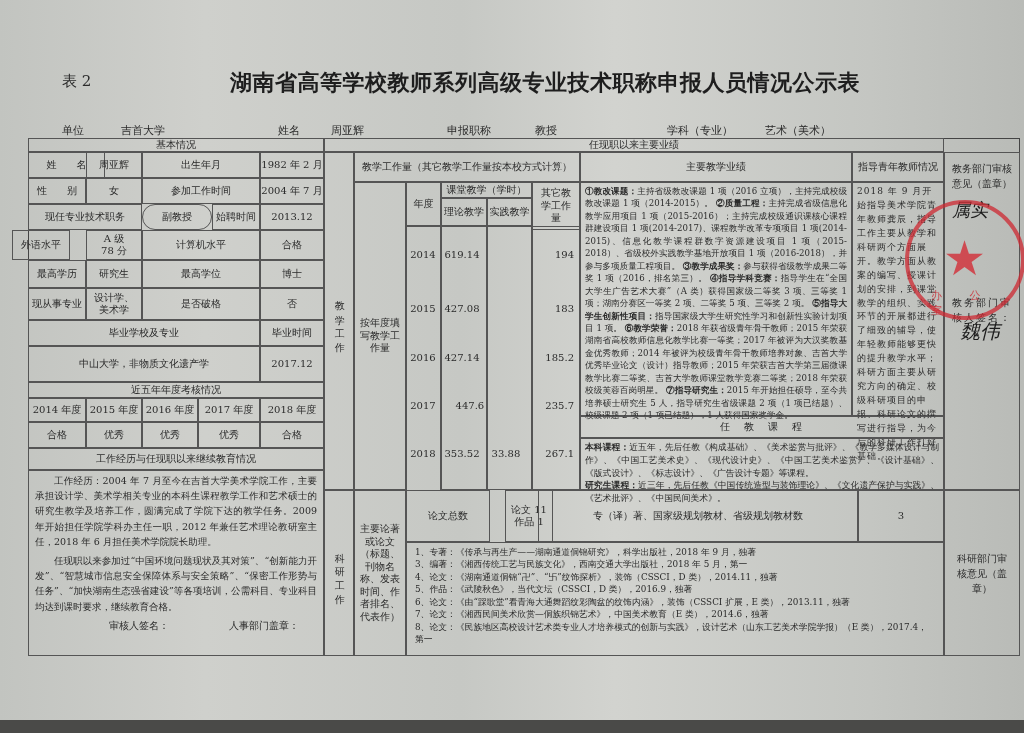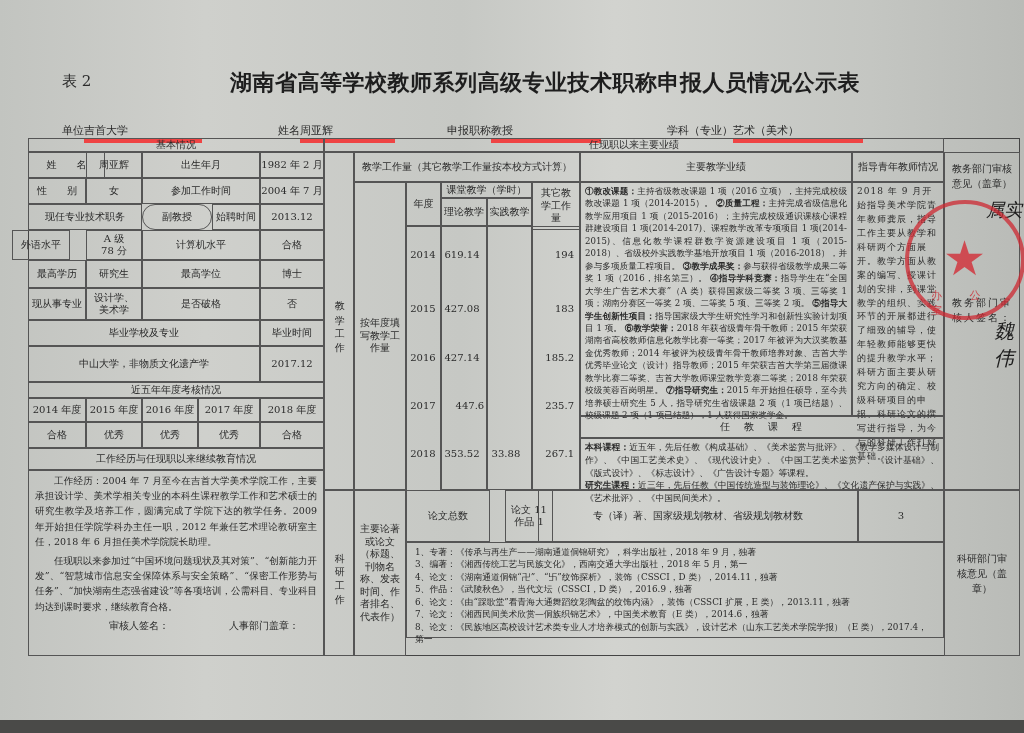--- a/index.html
+++ b/index.html
@@ -2,34 +2,34 @@
 <html><head>
 <meta charset="utf-8">
 <style>
   html,body{margin:0;padding:0;}
   body{width:1024px;height:733px;overflow:hidden;background:#bdbfbb;font-family:"DejaVu Serif","Liberation Serif",serif;color:#2a2a2a;position:relative;}
   .paper{position:absolute;left:0;top:0;width:1024px;height:733px;background:linear-gradient(90deg,#c2c4c0 0%,#cfd0cc 20%,#c6c8c4 45%,#d2d3cf 60%,#c4c6c2 85%,#b9bbb7 100%);}
   .bottom-strip{position:absolute;left:0;top:720px;width:1024px;height:13px;background:#4a4a48;}
   .table-no{position:absolute;left:62px;top:72px;font-size:15px;}
   .doc-title{position:absolute;left:230px;top:68px;font-size:22px;font-weight:bold;letter-spacing:0.5px;color:#1e1e1e;}
   .hdr{position:absolute;top:123px;font-size:11px;}
-  .hdr .u{display:inline-block;border-bottom:5px solid #ef4444;}
+  .hdr .u{display:inline-block;border-bottom:1px solid #ef4444;text-align:center;}
   .tbl{position:absolute;border:1px solid #444;box-sizing:border-box;}
   .c{position:absolute;border:1px solid #555;box-sizing:border-box;font-size:10px;display:flex;align-items:center;justify-content:center;text-align:center;line-height:1.25;}
   .c.l{justify-content:flex-start;text-align:left;}
   .txt{font-size:9.5px;line-height:1.6;text-align:justify;padding:2px 6px;}
   .ach{font-size:8.6px;line-height:1.45;padding:2px 4px;text-align:justify;}
   .ach b{font-weight:bold;}
   .mentor{font-size:9px;line-height:1.55;padding:2px 4px;letter-spacing:1px;}
   .pubs{font-size:8.8px;line-height:1.42;padding:3px 8px;}
   .vert{writing-mode:vertical-rl;letter-spacing:14px;font-size:10px;}
   .stamp{position:absolute;left:905px;top:200px;width:120px;height:120px;border:4px solid rgba(205,40,50,0.75);border-radius:50%;box-sizing:border-box;}
   .stamp .star{position:absolute;left:34px;top:30px;font-size:48px;color:rgba(210,45,55,0.8);line-height:1;}
   .stamp .bot{position:absolute;left:22px;top:84px;font-size:11px;color:rgba(205,40,50,0.8);letter-spacing:12px;}
-  .sig{position:absolute;font-family:Liberation Sans, sans-serif;font-style:italic;font-size:20px;color:#1c1c1c;margin-left:34px;}
+  .sig{position:absolute;font-family:Liberation Sans, sans-serif;font-style:italic;font-size:20px;color:#1c1c1c;}
 </style>
 </head>
 <body>
 
 <div class="paper"></div>
 <div class="bottom-strip"></div>
 
 <div class="table-no">表 2</div>
 <div class="doc-title">湖南省高等学校教师系列高级专业技术职称申报人员情况公示表</div>
 
@@ -199,21 +199,21 @@
 <div class="c" style="left:324px;top:490px;width:30px;height:166px;">
   <span class="vert">科研工作</span>
 </div>
 <div class="c" style="left:354px;top:490px;width:52px;height:166px;padding:0 3px;">主要论著或论文（标题、刊物名称、发表时间、作者排名、代表作）</div>
 <div class="c" style="left:406px;top:490px;width:84px;height:52px;">论文总数</div>
 <div class="c" style="left:490px;top:490px;width:48px;height:52px;white-space:pre-line;margin-left:15px;">论文 11
 作品 1</div>
 <div class="c" style="left:538px;top:490px;width:320px;height:52px;">专（译）著、国家级规划教材、省级规划教材数</div>
 <div class="c" style="left:858px;top:490px;width:86px;height:52px;">3</div>
 
-<div class="c l" style="left:406px;top:542px;width:538px;height:96px;align-items:flex-start;flex-direction:column;">
+<div class="c l" style="left:406px;top:542px;width:538px;height:114px;align-items:flex-start;flex-direction:column;">
   <div class="pubs">
     <div>1、专著：《传承与再生产——湖南通道侗锦研究》，科学出版社，2018 年 9 月，独著</div>
     <div>3、编著：《湘西传统工艺与民族文化》，西南交通大学出版社，2018 年 5 月，第一</div>
     <div>4、论文：《湖南通道侗锦“卍”、“卐”纹饰探析》，装饰（CSSCI，D 类），2014.11，独著</div>
     <div>5、作品：《武陵秋色》，当代文坛（CSSCI，D 类），2016.9，独著</div>
     <div>6、论文：《由“踩歌堂”看青海大通舞蹈纹彩陶盆的纹饰内涵》，装饰（CSSCI 扩展，E 类），2013.11，独著</div>
     <div>7、论文：《湘西民间美术欣赏—侗族织锦艺术》，中国美术教育（E 类），2014.6，独著</div>
     <div>8、论文：《民族地区高校设计艺术类专业人才培养模式的创新与实践》，设计艺术（山东工艺美术学院学报）（E 类），2017.4，第一</div>
   </div>
 </div>

